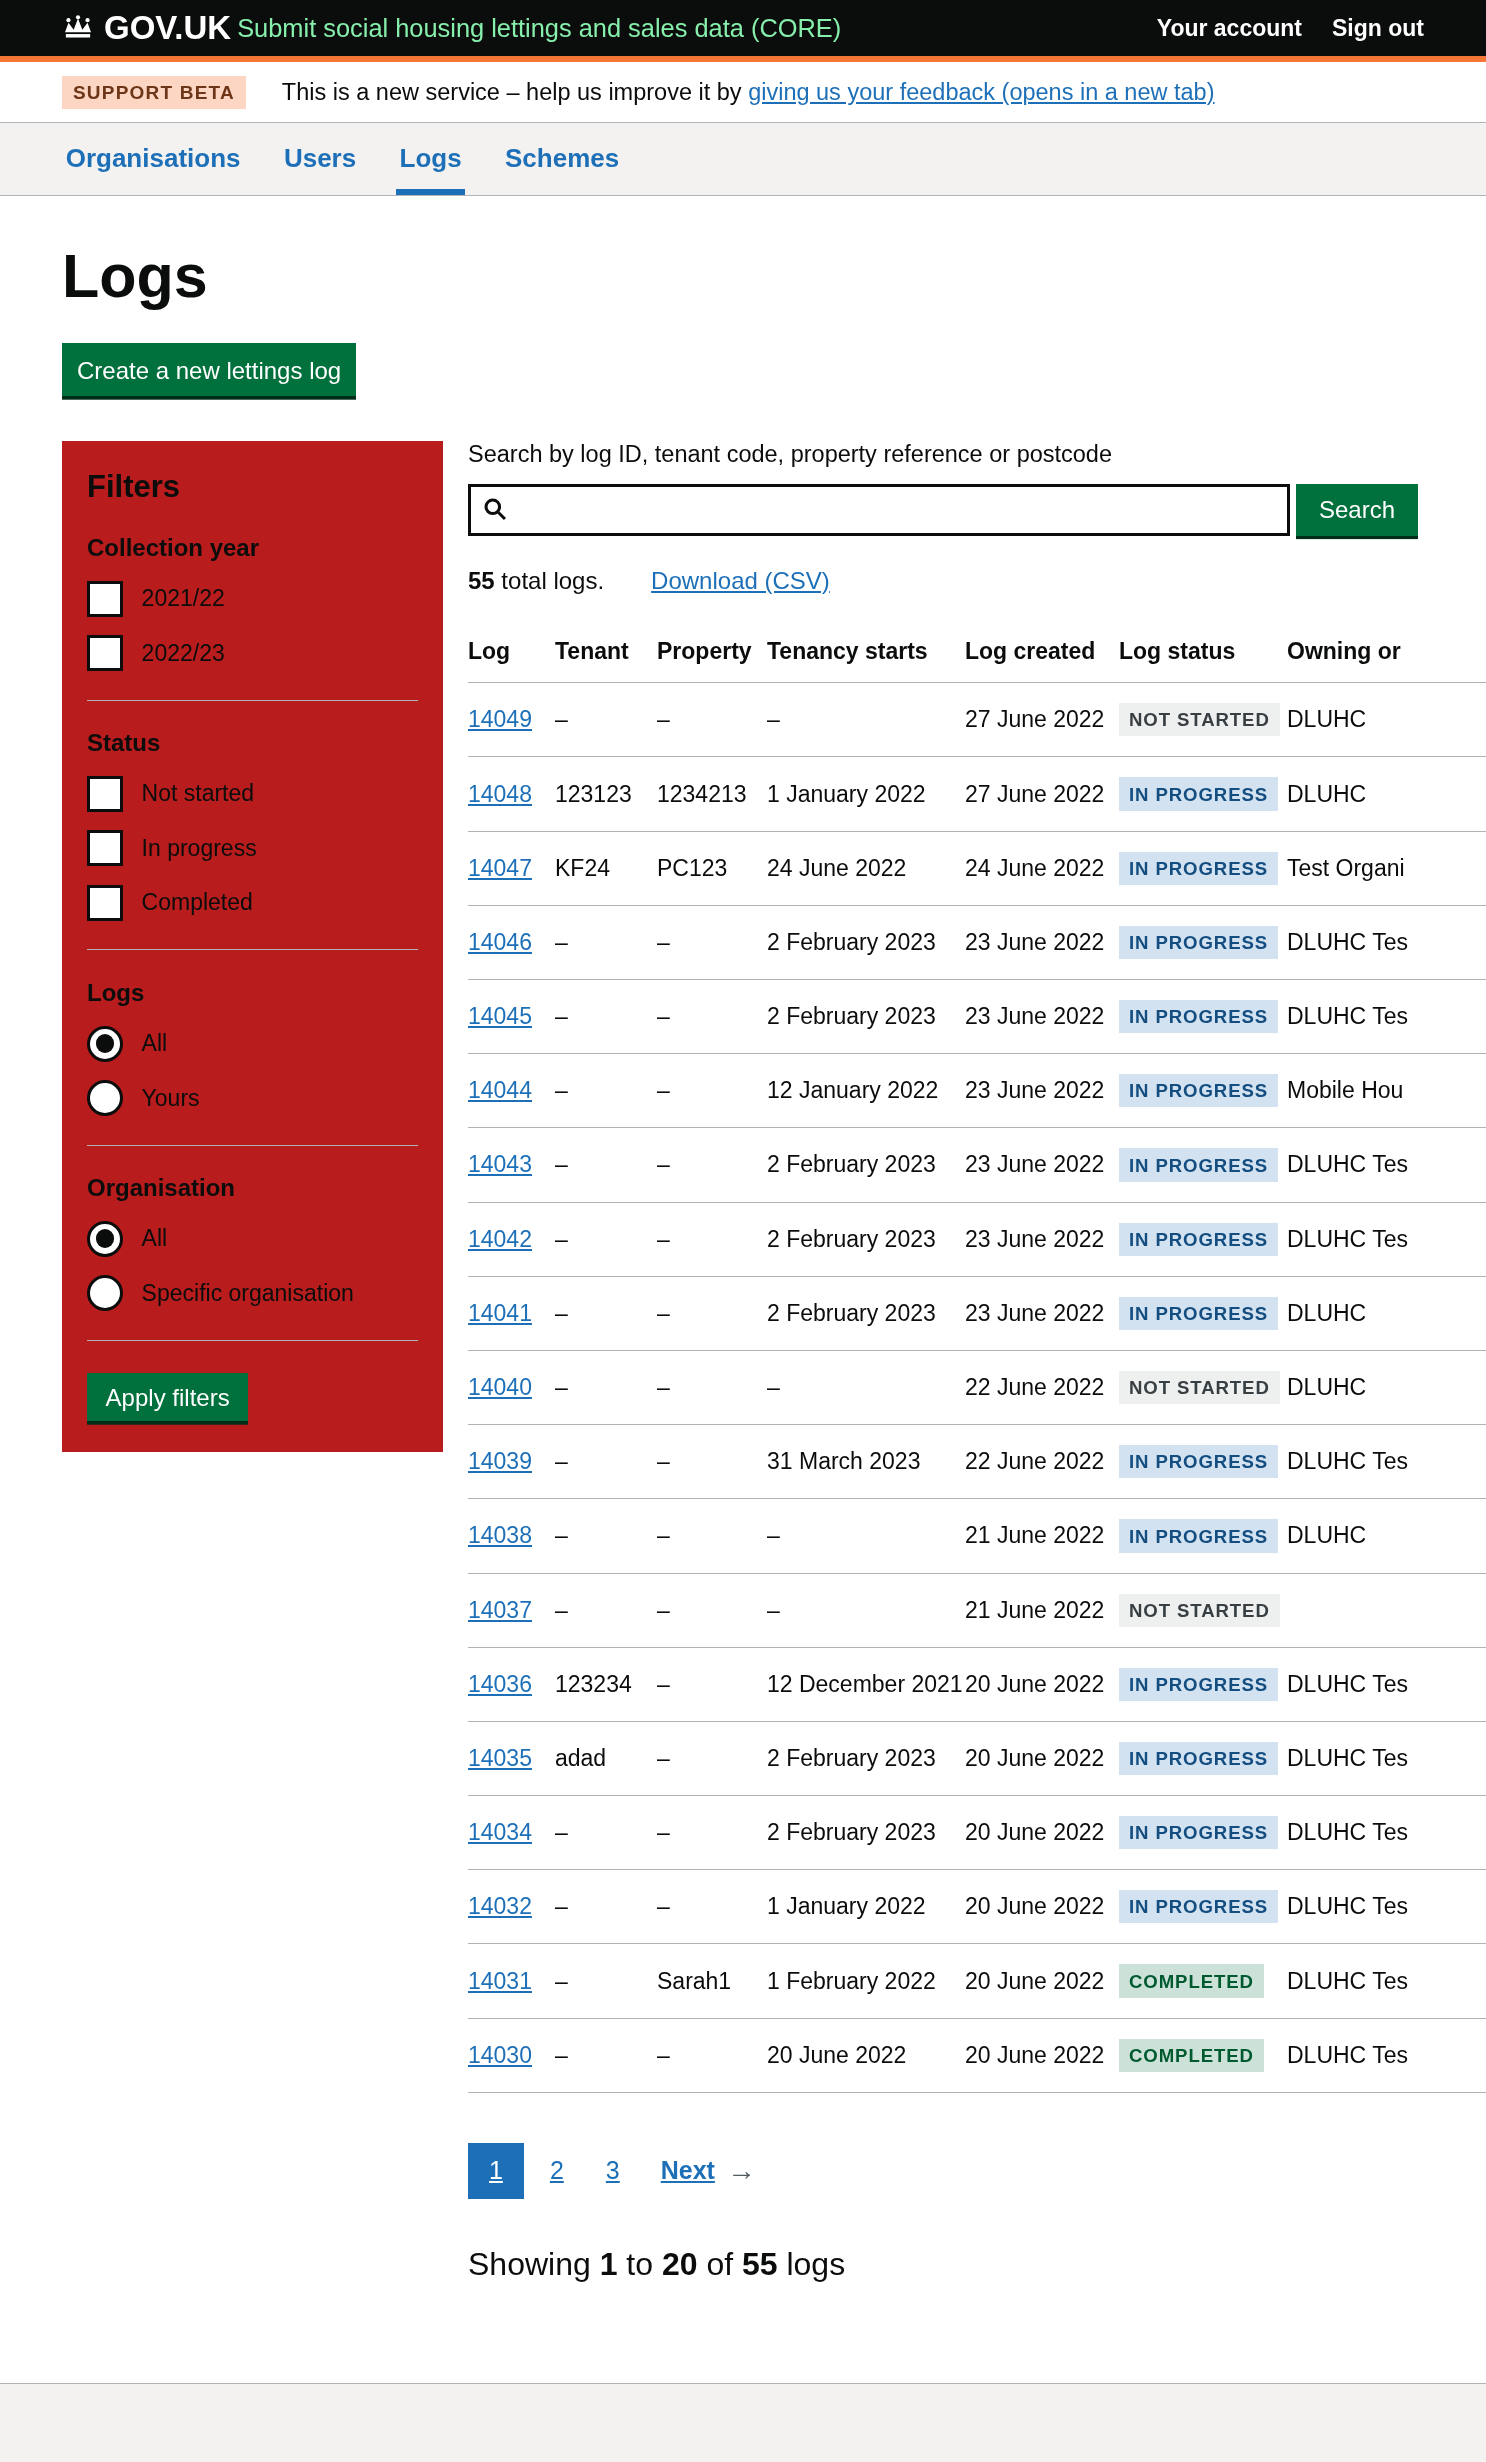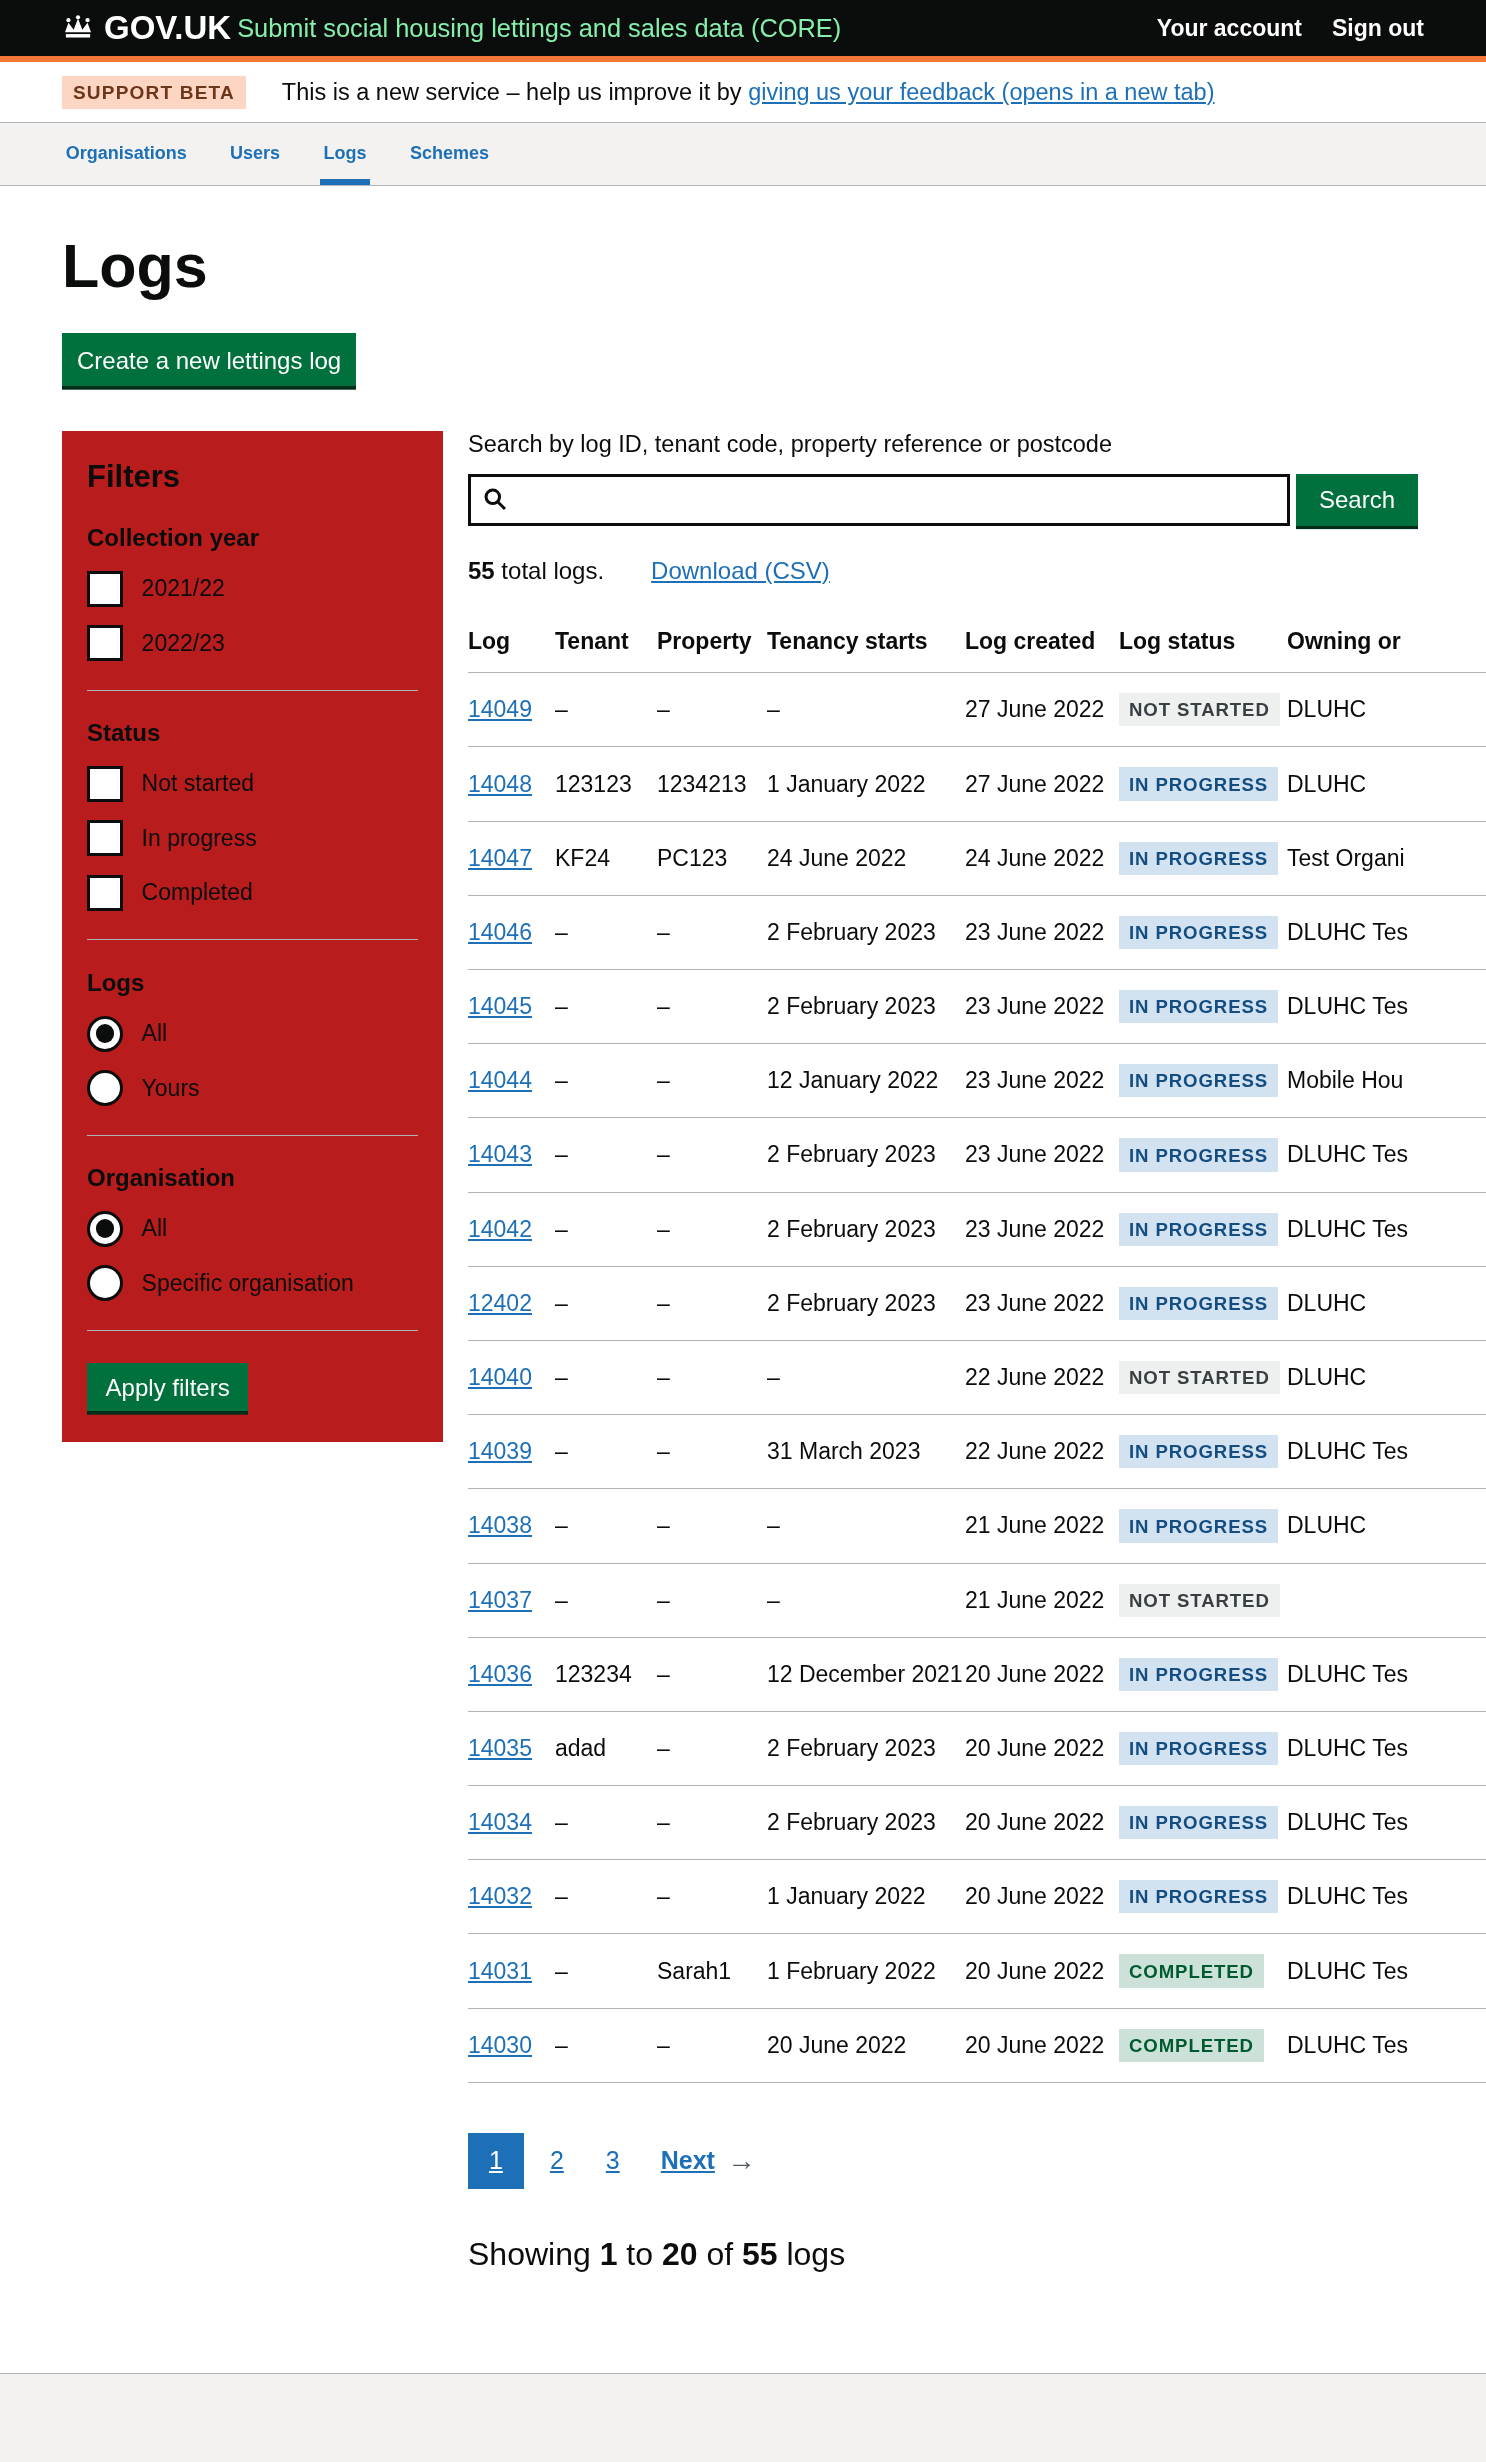--- a/index.html
+++ b/index.html
@@ -13,21 +13,21 @@
   .header-links{margin-left:auto;display:flex;gap:30px;}
   .header-links a{color:#fff;font-weight:bold;font-size:23px;text-decoration:none;white-space:nowrap;}
   
   .phase-banner{display:flex;align-items:center;gap:36px;padding:13.6px 62px;border-bottom:0.6px solid #b1b4b6;background:#fff;}
   .beta-tag{background:#fcd6c3;color:#6e3619;font-weight:bold;font-size:19px;letter-spacing:1.2px;
     padding:6.2px 11px 5px;white-space:nowrap;}
   .phase-text{font-size:23.5px;}
   .phase-text a{color:#1d70b8;text-decoration:underline;}
   
   .primary-nav{background:#f3f2f1;padding:0 62px;border-bottom:1.9px solid #b1b4b6;display:flex;gap:36px;}
-  .nav-item{font-weight:bold;font-size:18px;color:#1d70b8;text-decoration:none;
+  .nav-item{font-weight:bold;font-size:26px;color:#1d70b8;text-decoration:none;
     padding:20px 3.7px 15px;border-bottom:6.2px solid transparent;display:inline-block;}
   .nav-item.active{border-bottom-color:#1d70b8;}
   
   .main{padding-left:62px;}
   h1.page-title{font-size:61px;font-weight:bold;margin:45px 0 0;}
   .govuk-btn{display:inline-block;background:#00703c;color:#fff;font-size:24px;border:none;
     padding:13.6px 15px 11px;box-shadow:0 3.7px 0 #002d18;font-family:inherit;cursor:pointer;}
   .create-btn{margin-top:32px;}
   .layout{display:flex;align-items:flex-start;margin-top:45px;}
   
@@ -275,21 +275,21 @@
             <tr>
               <td class="log-id"><a>14042</a></td>
               <td>–</td>
               <td>–</td>
               <td>2 February 2023</td>
               <td>23 June 2022</td>
               <td><span class="tag tag-blue">IN PROGRESS</span></td>
               <td>DLUHC Tes</td>
             </tr>
             <tr>
-              <td class="log-id"><a>12402</a></td>
+              <td class="log-id"><a>14041</a></td>
               <td>–</td>
               <td>–</td>
               <td>2 February 2023</td>
               <td>23 June 2022</td>
               <td><span class="tag tag-blue">IN PROGRESS</span></td>
               <td>DLUHC</td>
             </tr>
             <tr>
               <td class="log-id"><a>14040</a></td>
               <td>–</td>

